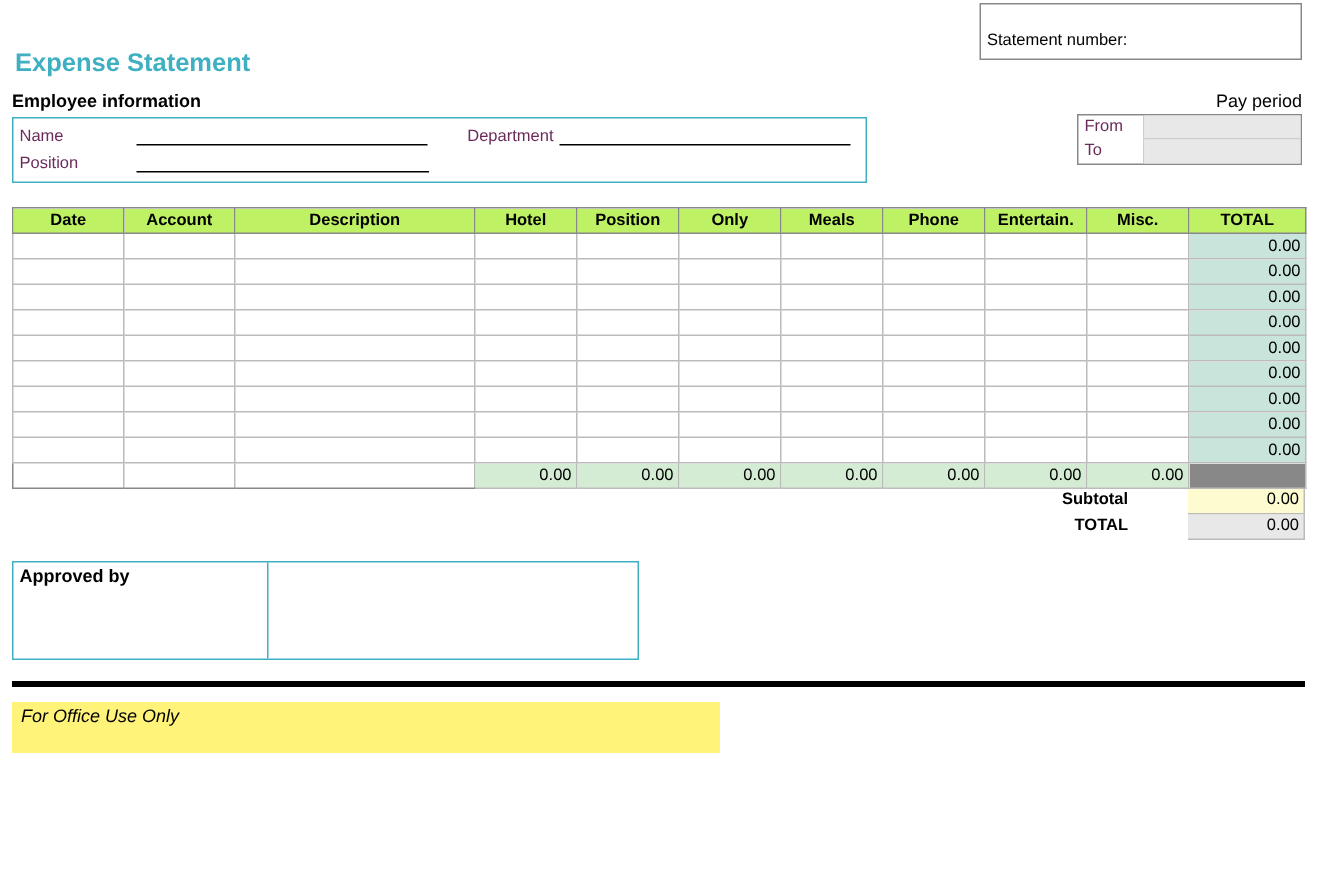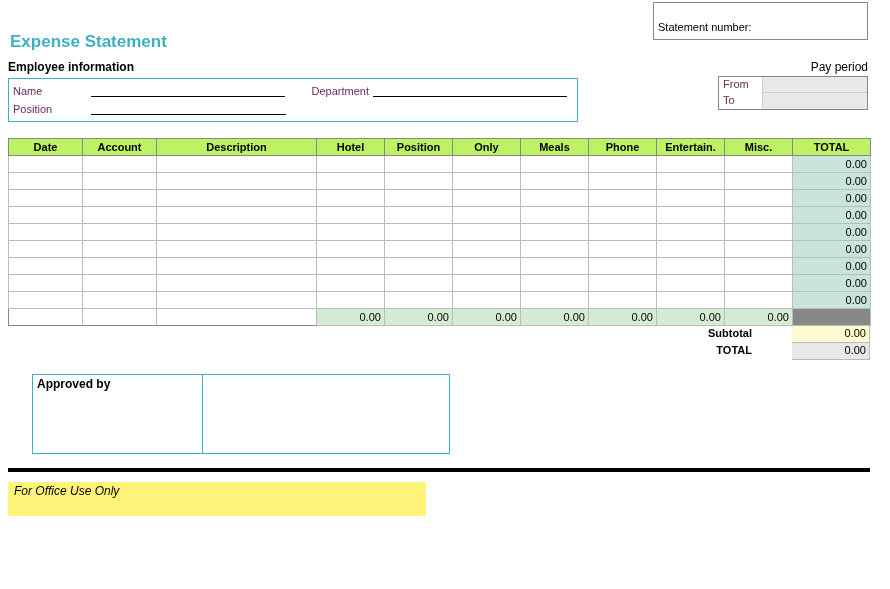--- a/index.html
+++ b/index.html
@@ -91,35 +91,34 @@
   .summary .srow { display: flex; justify-content: flex-end; height: 17px; gap: 36px; }
   .summary .slabel { width: 78px; text-align: right; font-weight: bold; font-size: 11px; padding: 1px 4px; border: 1px solid #bbb; border-top: none;}
   .summary .sval { width: 78px; text-align: right; font-size: 11px; padding: 1px 3px; border: 1px solid #bbb; border-left: none; border-top: none;}
   .sval.subtotal { background: #fffbd0; }
   .sval.advances { background: #fff; }
   .sval.total { background: #e8e8e8; }
 
   .approval-row { display: flex; margin-top: 14px; }
   .approval-box {
     border: 1px solid #3fb0c2;
-    width: 418px; height: 80px;
+    width: 418px; height: 66px;
     display: flex;
-    margin-left: 24px;
   }
   .approval-col1 { width: 170px; border-right: 1px solid #3fb0c2; }
   .approval-col2 { flex: 1; }
   .approval-box .hdr { font-weight: bold; font-size: 12px; padding: 2px 4px; }
 
   .black-divider {
     width: 862px; height: 0;
     border-top: 4px solid #000;
     margin: 14px 0 10px 0;
   }
   .office-use {
-    width: 418px; height: 34px;
+    width: 472px; height: 34px;
     background: #fff37a;
     font-style: italic;
     font-size: 12px;
     padding: 2px 6px;
   }
 </style>
 </head>
 <body>
 
 <div class="stmt-num">

